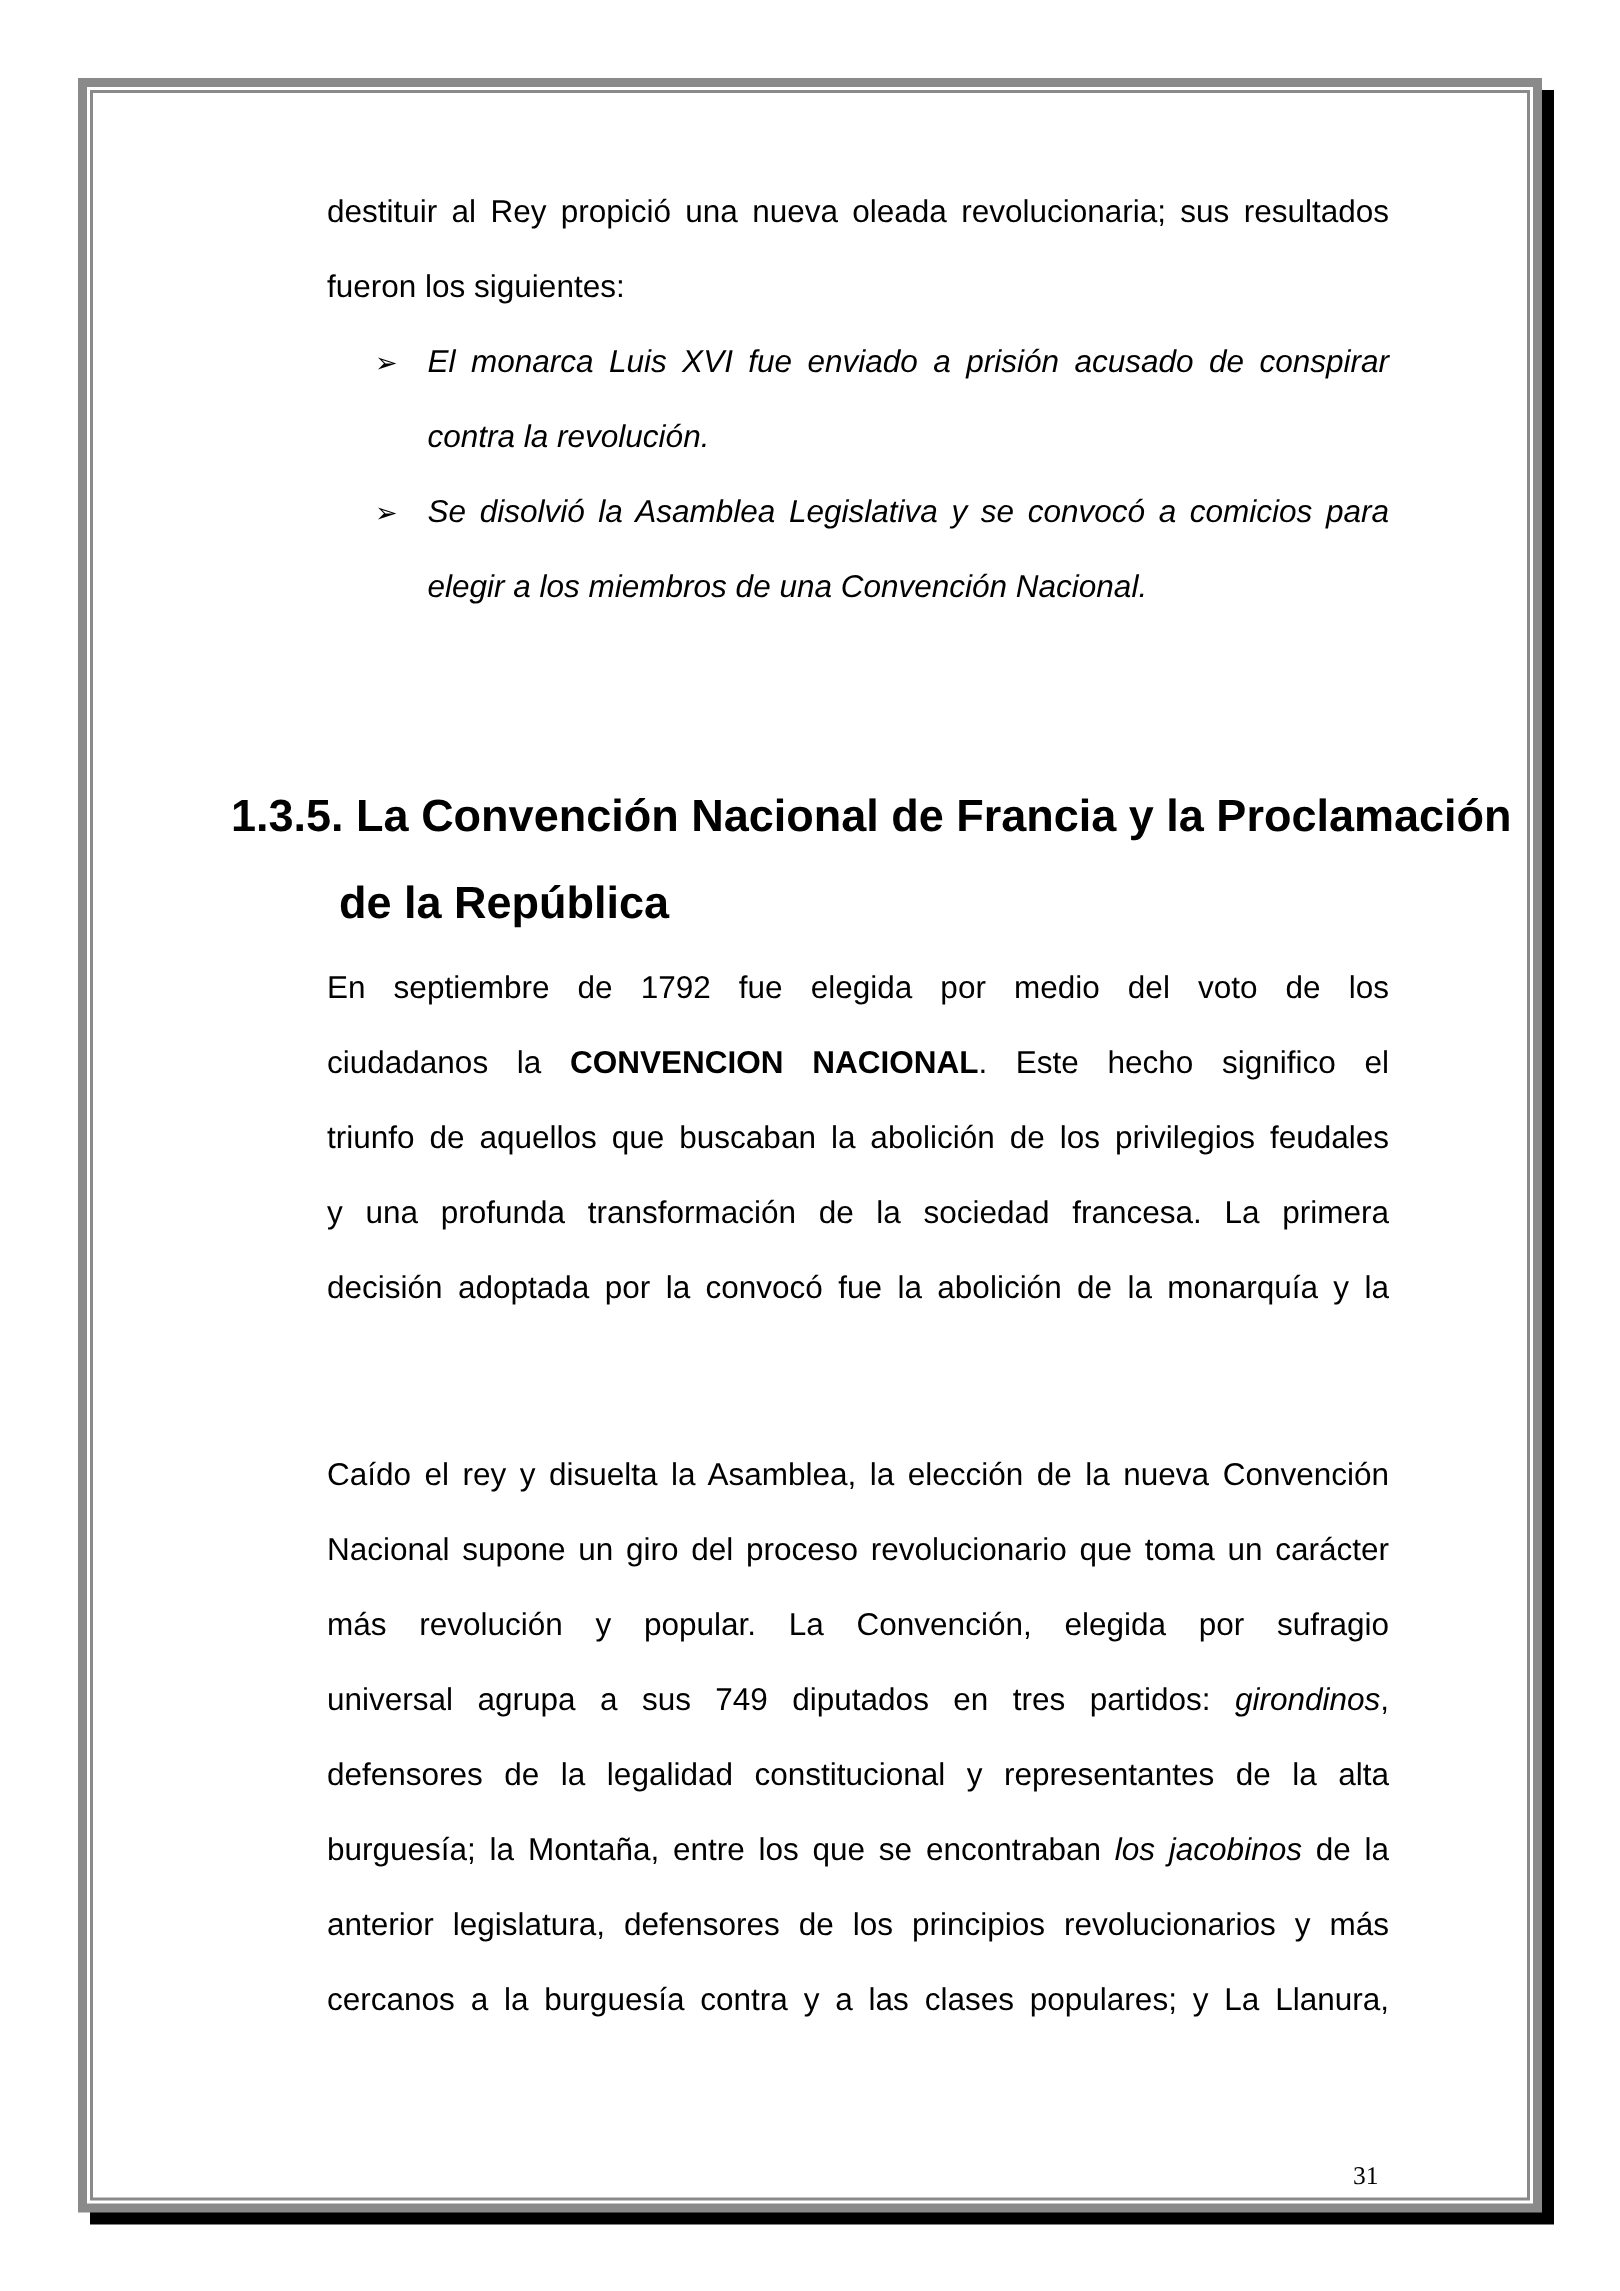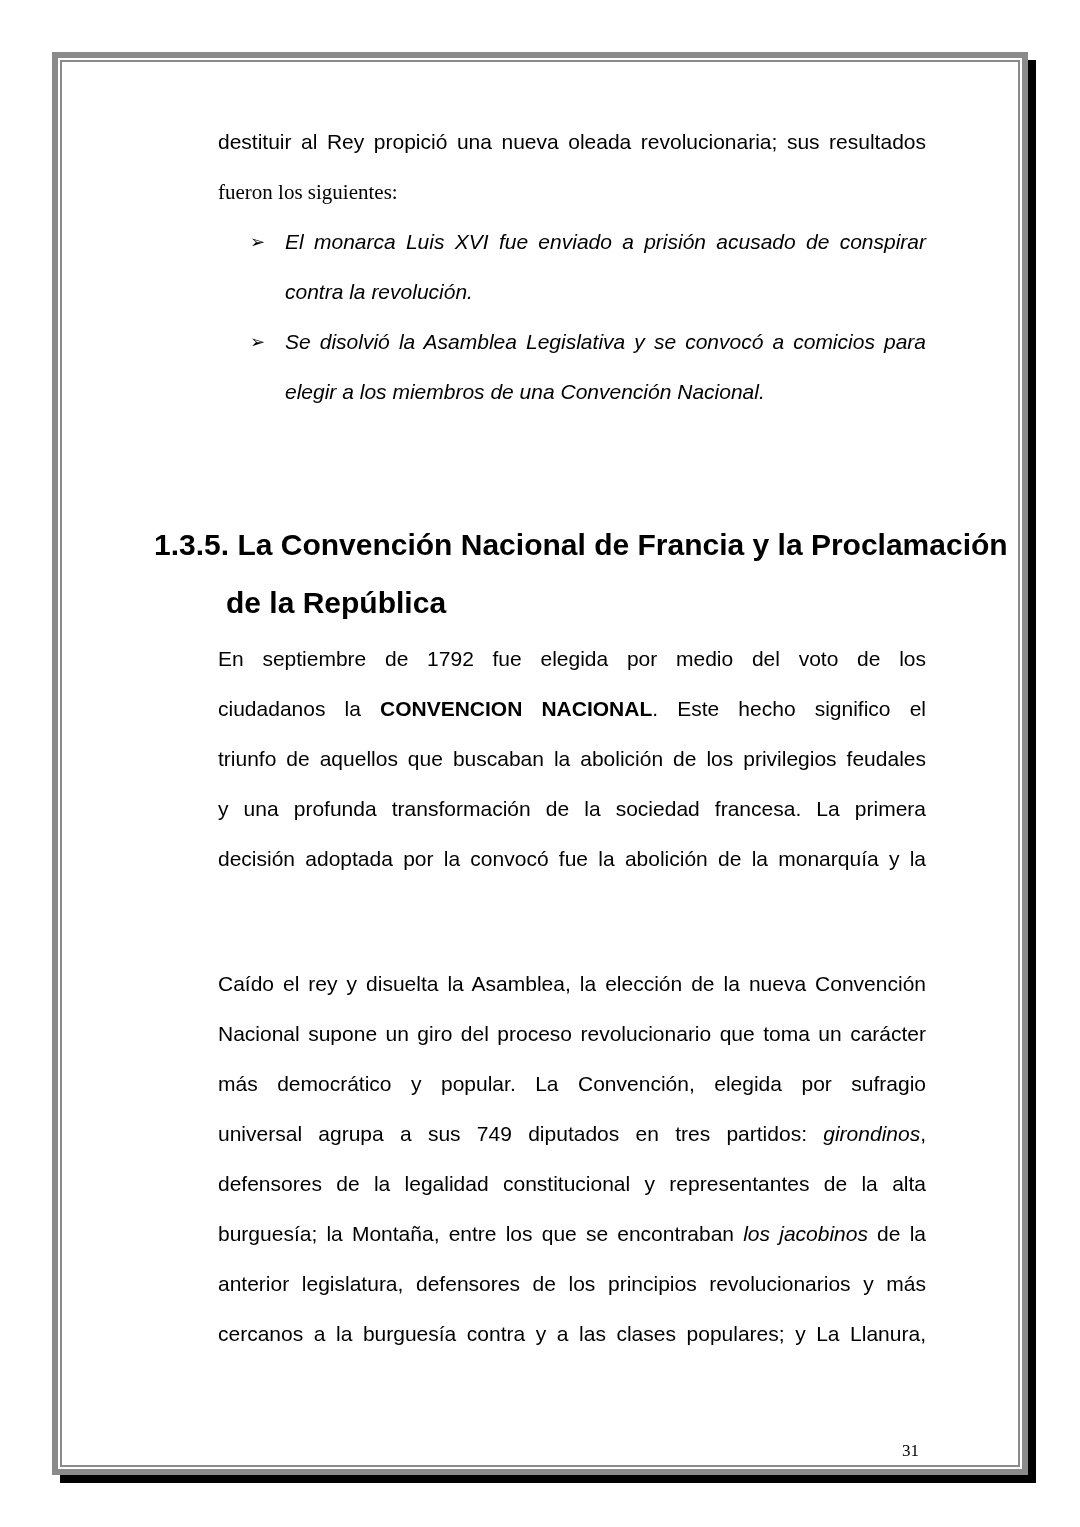--- a/index.html
+++ b/index.html
@@ -116,21 +116,21 @@
 <div class="shadow"></div>
 <div class="frame-outer">
   <div class="frame-gap">
     <div class="frame-inner"></div>
   </div>
 </div>
 
 <div class="content">
 
   <div class="line justify" style="top:129px;">destituir al Rey propició una nueva oleada revolucionaria; sus resultados</div>
-  <div class="line plain" style="top:179px;font-family:Liberation Serif, serif;">fueron los siguientes:</div>
+  <div class="line plain" style="top:179px;">fueron los siguientes:</div>
 
   <div class="line bullet-line" style="top:229px;">
     <span class="arrow">➢</span>
     <span class="btext">El monarca Luis XVI fue enviado a prisión acusado de conspirar</span>
   </div>
   <div class="line bullet-cont" style="top:279px;">contra la revolución.</div>
 
   <div class="line bullet-line" style="top:329px;">
     <span class="arrow">➢</span>
     <span class="btext">Se disolvió la Asamblea Legislativa y se convocó a comicios para</span>
@@ -144,21 +144,21 @@
   <div class="heading" style="left:226px; top:588px;">de la República</div>
 
   <div class="line justify" style="top:646px;">En septiembre  de 1792 fue elegida por medio del voto de los</div>
   <div class="line justify" style="top:696px;"><span>ciudadanos la </span><span class="b">CONVENCION NACIONAL</span><span>. Este hecho significo el</span></div>
   <div class="line justify" style="top:746px;">triunfo de aquellos que buscaban la abolición de los privilegios feudales</div>
   <div class="line justify" style="top:796px;">y una profunda transformación de la sociedad francesa. La primera</div>
   <div class="line justify" style="top:846px;">decisión adoptada por la convocó fue la abolición de la monarquía y la</div>
 
   <div class="line justify" style="top:971px;">Caído el rey y disuelta la Asamblea, la elección de la nueva Convención</div>
   <div class="line justify" style="top:1021px;">Nacional supone un giro del proceso revolucionario que toma un carácter</div>
-  <div class="line justify" style="top:1071px;">más democrático y popular. La Convención, elegida por sufragio</div>
+  <div class="line justify" style="top:1071px;">más revolución y popular. La Convención, elegida por sufragio</div>
   <div class="line justify" style="top:1121px;"><span>universal agrupa a sus 749 diputados en tres partidos: </span><span class="italic">girondinos</span><span>,</span></div>
   <div class="line justify" style="top:1171px;">defensores de la legalidad constitucional y representantes de la alta</div>
   <div class="line justify" style="top:1221px;"><span>burguesía; la Montaña, entre los que se encontraban </span><span class="italic">los jacobinos</span><span> de la</span></div>
   <div class="line justify" style="top:1271px;">anterior legislatura, defensores de los principios revolucionarios y más</div>
   <div class="line justify" style="top:1321px;">cercanos a la burguesía contra y a las clases populares; y La Llanura,</div>
 
   <div class="page-number">31</div>
 </div>
 
 </body></html>

